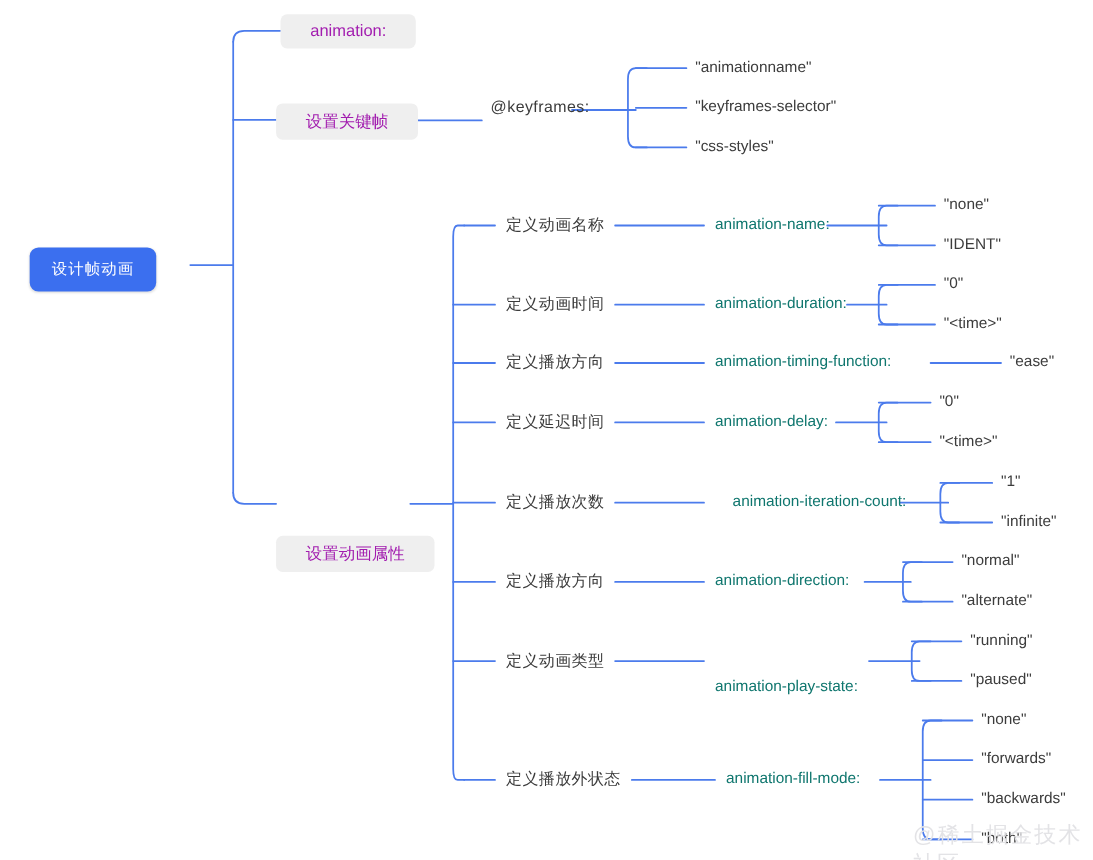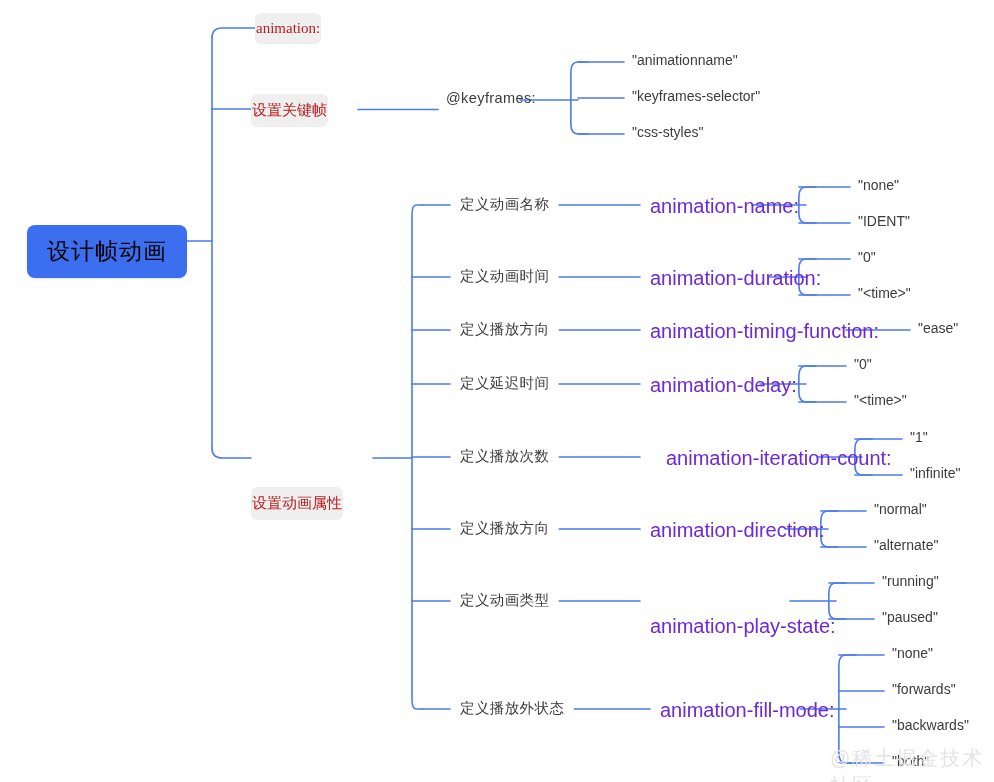--- a/index.html
+++ b/index.html
@@ -7,40 +7,39 @@
     width:994px;height:782px;
     background:#ffffff;
     font-family:"Liberation Sans","DejaVu Sans",sans-serif;
     overflow:hidden;
     position:relative;
   }
   #canvas{position:absolute;left:0;top:0;width:994px;height:782px;}
   svg.links{position:absolute;left:0;top:0;width:994px;height:782px;pointer-events:none;}
   .node{position:absolute;white-space:nowrap;}
   .node-root{
-    background:#3b6fef;color:#000000;
+    background:#3b6fef;color:#ffffff;
     border-radius:8px;
-    font-size:23px;
+    font-size:14px;
     padding:11px 20px;
     letter-spacing:1px;
     box-shadow:0 1px 2px rgba(0,0,0,.12);
   }
   .node-l2{
-    background:#efefef;color:#b91c1c;
+    background:#efefef;color:#a21caf;
     border-radius:6px;
     font-size:15px;
-    padding:7px 1px;
-    font-family:Liberation Serif, serif;
+    padding:7px 27px;
   }
   .node-l3{
     color:#3c3c3c;font-size:14.5px;
     letter-spacing:.4px;
   }
   .node-prop{
-    color:#6d28d9;font-size:20px;
+    color:#0f766e;font-size:14px;
   }
   .node-leaf{
     color:#3c3c3c;font-size:14px;
   }
   .watermark{
     position:absolute;
     color:#e3e3e6;
     font-size:20px;
     letter-spacing:2px;
     user-select:none;

